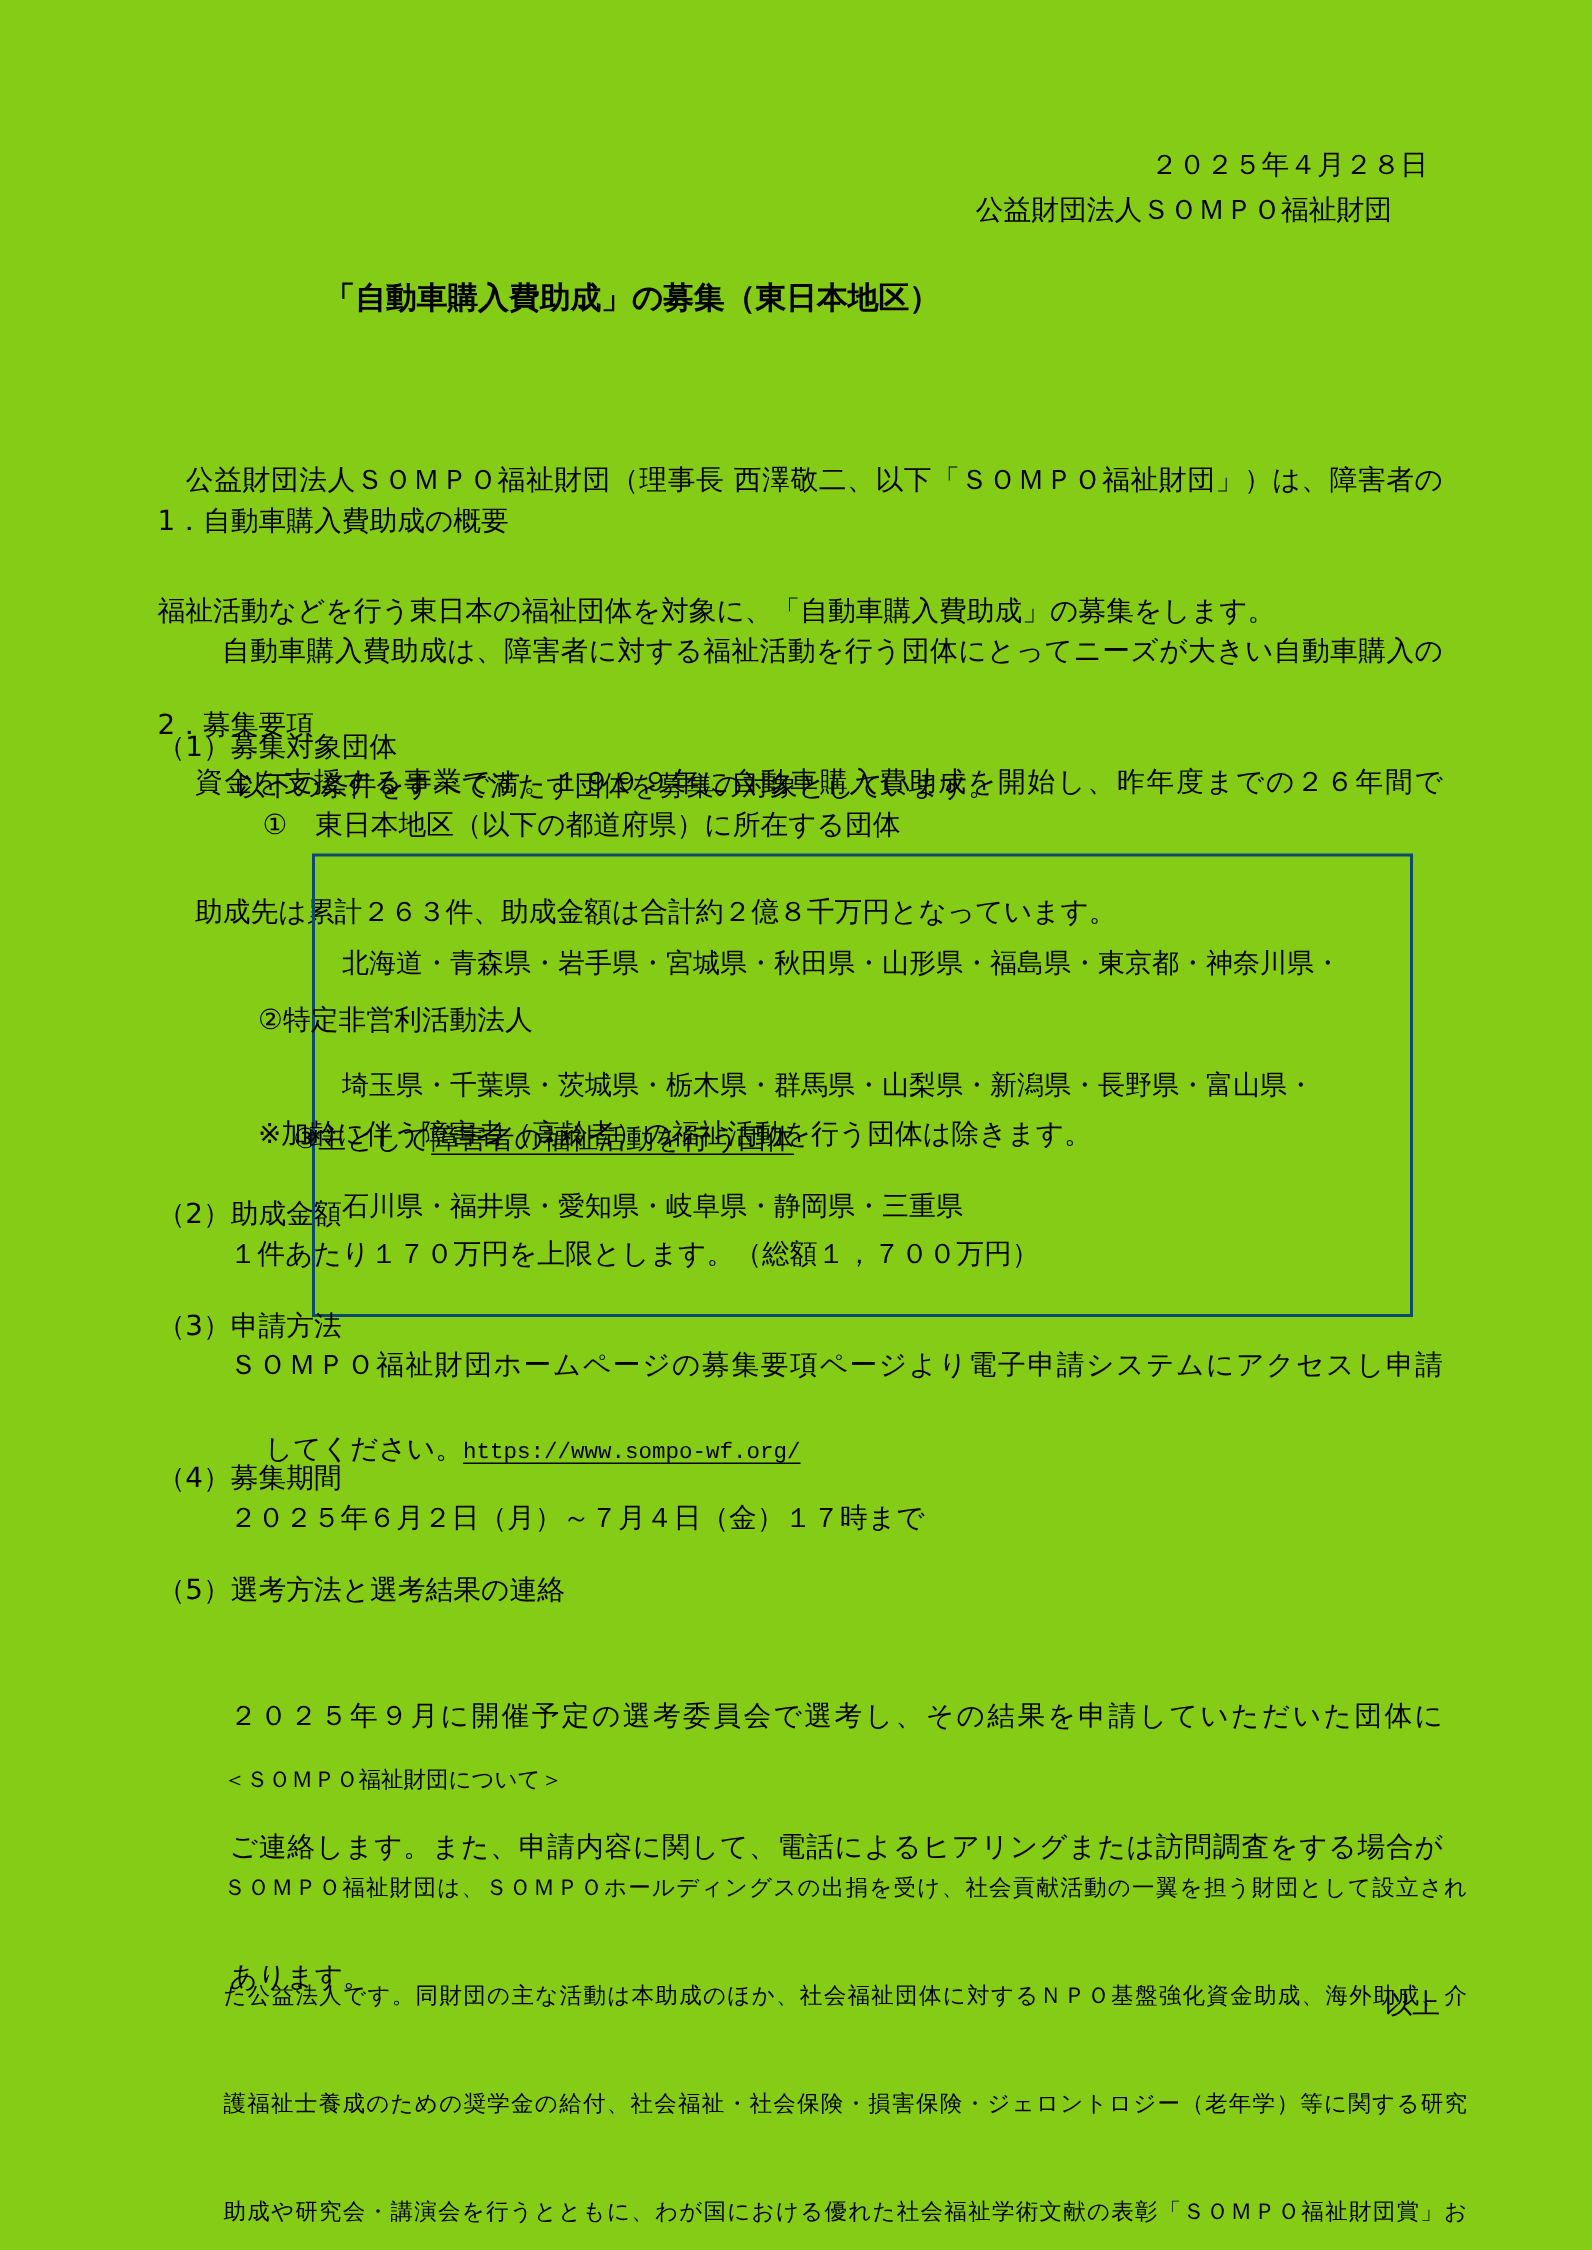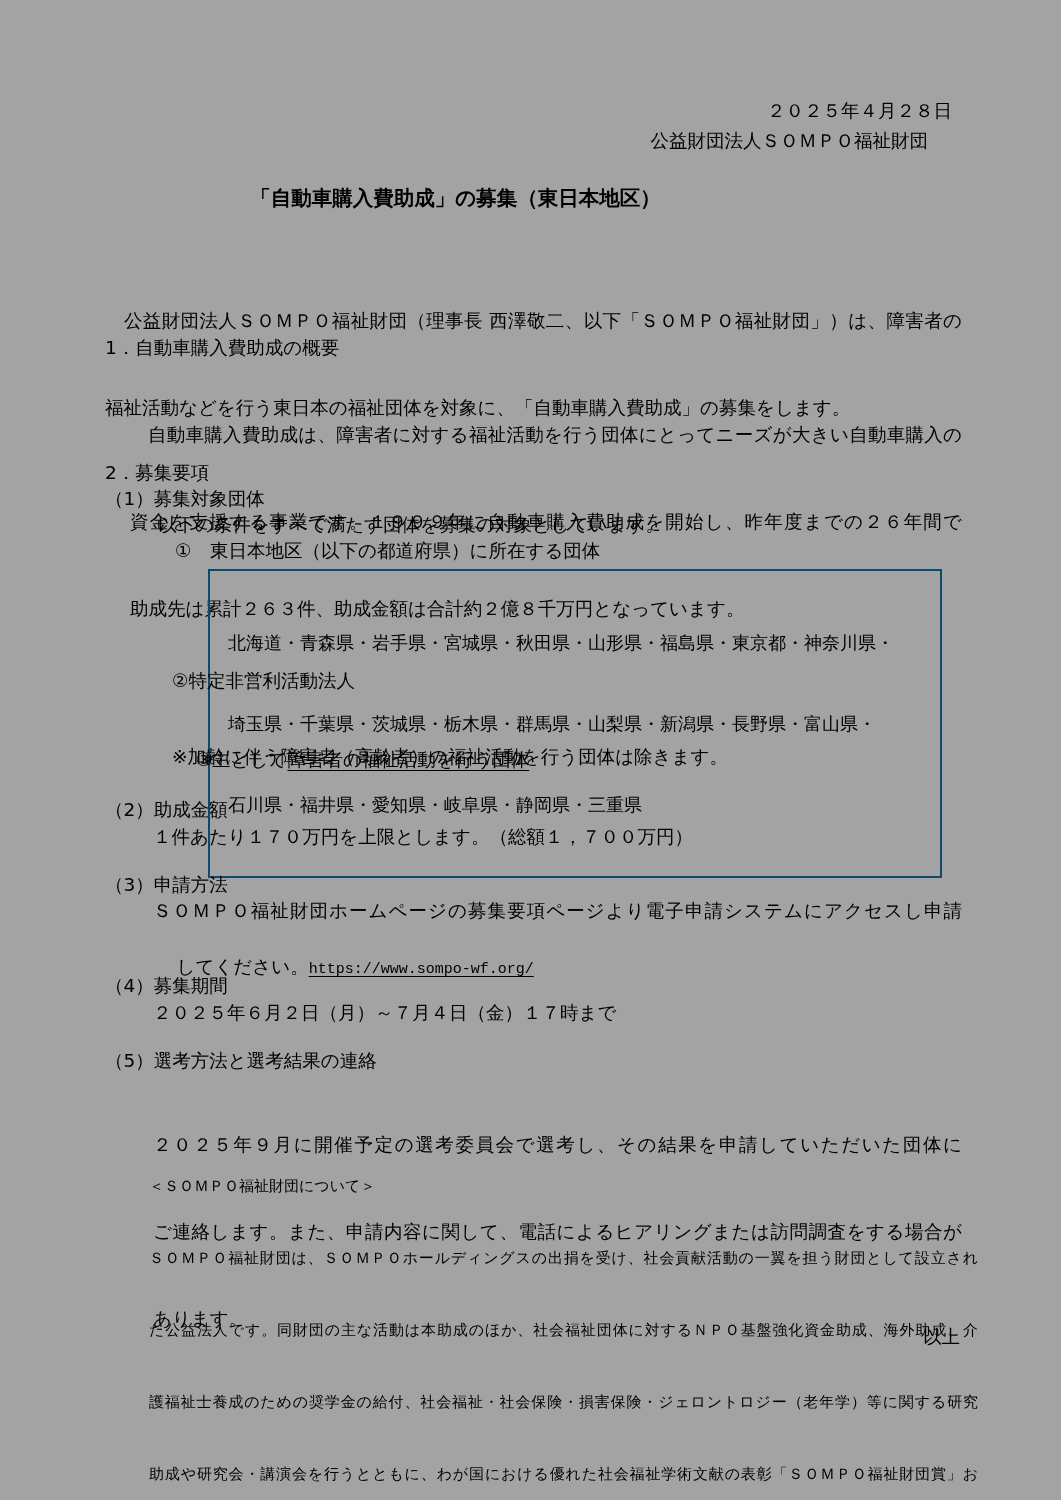--- a/index.html
+++ b/index.html
@@ -1,18 +1,18 @@
 <!DOCTYPE html>
 <html><head>
 <meta charset="utf-8">
 <style>
   html,body { margin:0; padding:0; background:#888; }
   .page {
     position:relative; width:1061px; height:1500px; margin:0 auto;
-    background:#a3a3a3; color:#000000;
+    background:#84cc16; color:#000000;
     font-family:"DejaVu Sans","Liberation Sans",sans-serif;
     font-size:18.5px; line-height:29px;
     overflow:hidden;
   }
   .abs { position:absolute; white-space:pre-wrap; }
   .jline { text-align:justify; text-align-last:justify; text-justify:inter-character; }
   .first-indent { text-indent:18px; }
   .doc-title { font-weight:bold; font-size:20.5px; text-align:center; }
   .box {
     border:2px solid #0c4a6e; box-sizing:border-box;
@@ -27,35 +27,35 @@
   }
 </style>
 </head>
 <body>
 
 <div class="page">
 
   <div class="abs" style="top:96px; right:109px;">２０２５年４月２８日</div>
   <div class="abs" style="top:126px; right:133px;">公益財団法人ＳＯＭＰＯ福祉財団</div>
 
-  <div class="abs doc-title" style="top:184px; left:0; width:843px;padding-left:34px;">「自動車購入費助成」の募集（東日本地区）</div>
+  <div class="abs doc-title" style="top:184px; left:0; width:843px;">「自動車購入費助成」の募集（東日本地区）</div>
 
   <div class="abs" style="top:248px; left:105px; width:857px;">
     <div class="jline">　公益財団法人ＳＯＭＰＯ福祉財団（理事長 西澤敬二、以下「ＳＯＭＰＯ福祉財団」）は、障害者の</div>
     <div>福祉活動などを行う東日本の福祉団体を対象に、「自動車購入費助成」の募集をします。</div>
   </div>
 
   <div class="abs" style="top:333px; left:105px;">1．自動車購入費助成の概要</div>
   <div class="abs" style="top:362px; left:130px; width:832px;">
     <div class="jline first-indent">自動車購入費助成は、障害者に対する福祉活動を行う団体にとってニーズが大きい自動車購入の</div>
     <div class="jline">資金を支援する事業です。１９９９年に自動車購入費助成を開始し、昨年度までの２６年間で</div>
     <div>助成先は累計２６３件、助成金額は合計約２億８千万円となっています。</div>
   </div>
 
-  <div class="abs" style="top:458px; left:105px;text-align:center;">2．募集要項</div>
+  <div class="abs" style="top:469px; left:105px;text-align:center;">2．募集要項</div>
 
   <div class="abs" style="top:484px; left:105px;">（1）募集対象団体</div>
   <div class="abs" style="top:510px; left:158px;">以下の条件をすべて満たす団体を募集の対象としています。</div>
   <div class="abs" style="top:536px; left:175px;text-align:right;">①　東日本地区（以下の都道府県）に所在する団体</div>
 
   <div class="abs box" style="top:569px; left:208px; width:734px;">
     <div>北海道・青森県・岩手県・宮城県・秋田県・山形県・福島県・東京都・神奈川県・</div>
     <div>埼玉県・千葉県・茨城県・栃木県・群馬県・山梨県・新潟県・長野県・富山県・</div>
     <div>石川県・福井県・愛知県・岐阜県・静岡県・三重県</div>
   </div>

